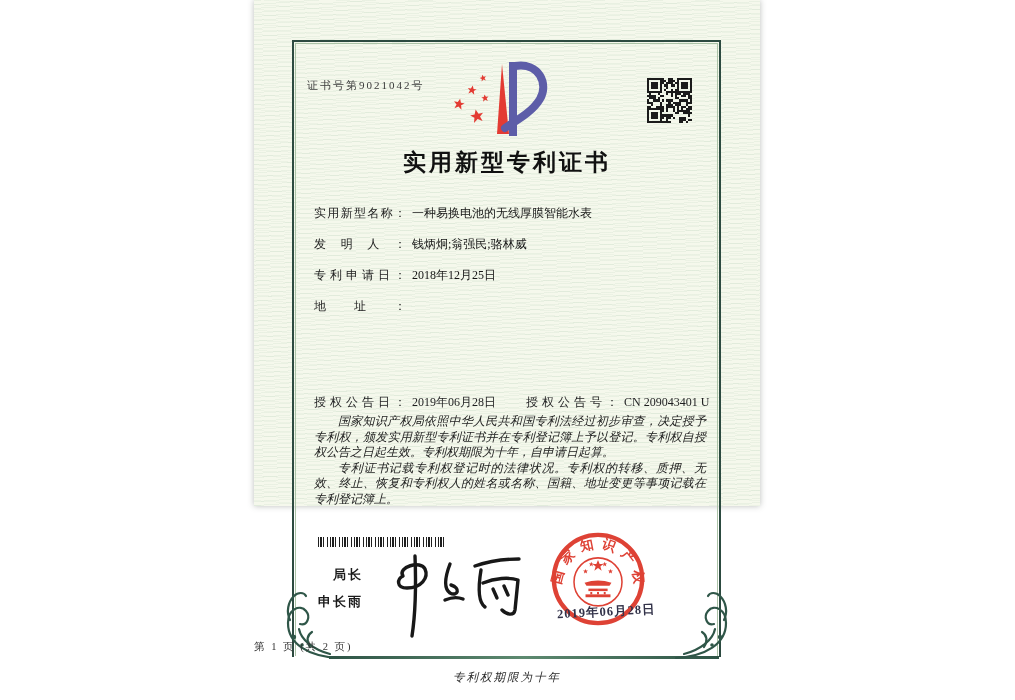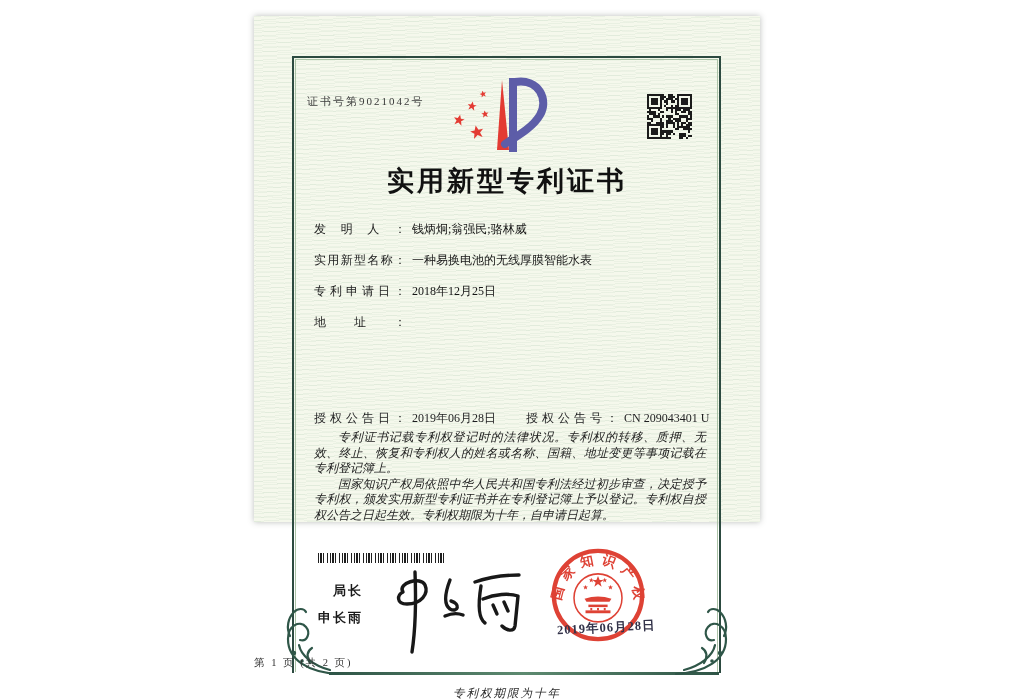--- a/index.html
+++ b/index.html
@@ -8,35 +8,34 @@
   .stage { position:relative; width:1015px; height:700px; background:#ffffff; }
 
   
   .paper {
     position:absolute; left:254px; top:0; width:506px; height:506px;
     background-color:#f5f8ec;
     background-image:
       repeating-linear-gradient(176deg, rgba(130,175,140,0.10) 0 1px, rgba(0,0,0,0) 1px 4px),
       repeating-linear-gradient(4deg, rgba(130,175,140,0.08) 0 1px, rgba(0,0,0,0) 1px 5px);
     box-shadow: 0 0 6px rgba(60,70,60,.35);
-    margin-top: 16px;
   }
 
   
   .frame { position:absolute; left:38px; top:40px; width:429px; height:617px;
            border:2px solid #2c4a40; border-bottom:none; }
   .frame-inner { position:absolute; inset:1px; border:1px solid #abc3a7; border-bottom:none; }
 
   .cert-no { position:absolute; left:53px; top:78px; font-size:11px; letter-spacing:2px; color:#3a3a3a; }
 
   .logo { position:absolute; left:185px; top:56px; }
   .qr { position:absolute; left:393px; top:78px; width:45px; height:45px; }
 
   .title { position:absolute; left:0; top:147px; width:506px; text-align:center;
-           font-size:27px; font-weight:bold; letter-spacing:3px; color:#111; }
+           font-size:23px; font-weight:bold; letter-spacing:3px; color:#111; }
 
   
   .fields { position:absolute; left:60px; top:205px; width:398px; font-size:12px; line-height:16px; }
   .frow { display:flex; margin-bottom:15px; }
   .frow.address { margin-bottom:4px;flex-direction:column; }
   .flabel { flex:0 0 92px; width:92px; text-align:justify; text-align-last:justify; color:#222; }
   .fvalue { flex:1 1 auto; padding-left:6px; color:#151515; }
   .grant-row { display:flex; }
   .grant-pair { display:flex; }
   .grant-pair + .grant-pair { margin-left:30px; }
@@ -366,26 +365,26 @@
             <rect x="15" y="20" width="1" height="1"></rect>
             <rect x="16" y="20" width="1" height="1"></rect>
             <rect x="18" y="20" width="1" height="1"></rect>
           </g>
         </svg></div>
 
     <div class="title">实用新型专利证书</div>
 
     <div class="fields">
       <div class="frow">
+        <span class="flabel">实用新型名称：</span>
+        <span class="fvalue">一种易换电池的无线厚膜智能水表</span>
+      </div>
+      <div class="frow">
         <span class="flabel">发明人：</span>
         <span class="fvalue">钱炳炯;翁强民;骆林威</span>
-      </div>
-      <div class="frow">
-        <span class="flabel">实用新型名称：</span>
-        <span class="fvalue">一种易换电池的无线厚膜智能水表</span>
       </div>
       <div class="frow">
         <span class="flabel">专利申请日：</span>
         <span class="fvalue">2018年12月25日</span>
       </div>
       <div class="frow address">
         <span class="flabel">地址：</span>
       </div>
       <div class="grant-row">
         <span class="grant-pair">
@@ -393,22 +392,22 @@
           <span class="gvalue">2019年06月28日</span>
         </span>
         <span class="grant-pair">
           <span class="glabel">授权公告号：</span>
           <span class="gvalue">CN 209043401 U</span>
         </span>
       </div>
     </div>
 
     <div class="paras">
+      <p>国家知识产权局依照中华人民共和国专利法经过初步审查，决定授予专利权，颁发实用新型专利证书并在专利登记簿上予以登记。专利权自授权公告之日起生效。专利权期限为十年，自申请日起算。</p>
       <p>专利证书记载专利权登记时的法律状况。专利权的转移、质押、无效、终止、恢复和专利权人的姓名或名称、国籍、地址变更等事项记载在专利登记簿上。</p>
-      <p>国家知识产权局依照中华人民共和国专利法经过初步审查，决定授予专利权，颁发实用新型专利证书并在专利登记簿上予以登记。专利权自授权公告之日起生效。专利权期限为十年，自申请日起算。</p>
     </div>
 
     <div class="barcode"></div>
 
     <div class="signer">
       <div>局长</div>
       <div>申长雨</div>
     </div>
 
     <div class="signature">

